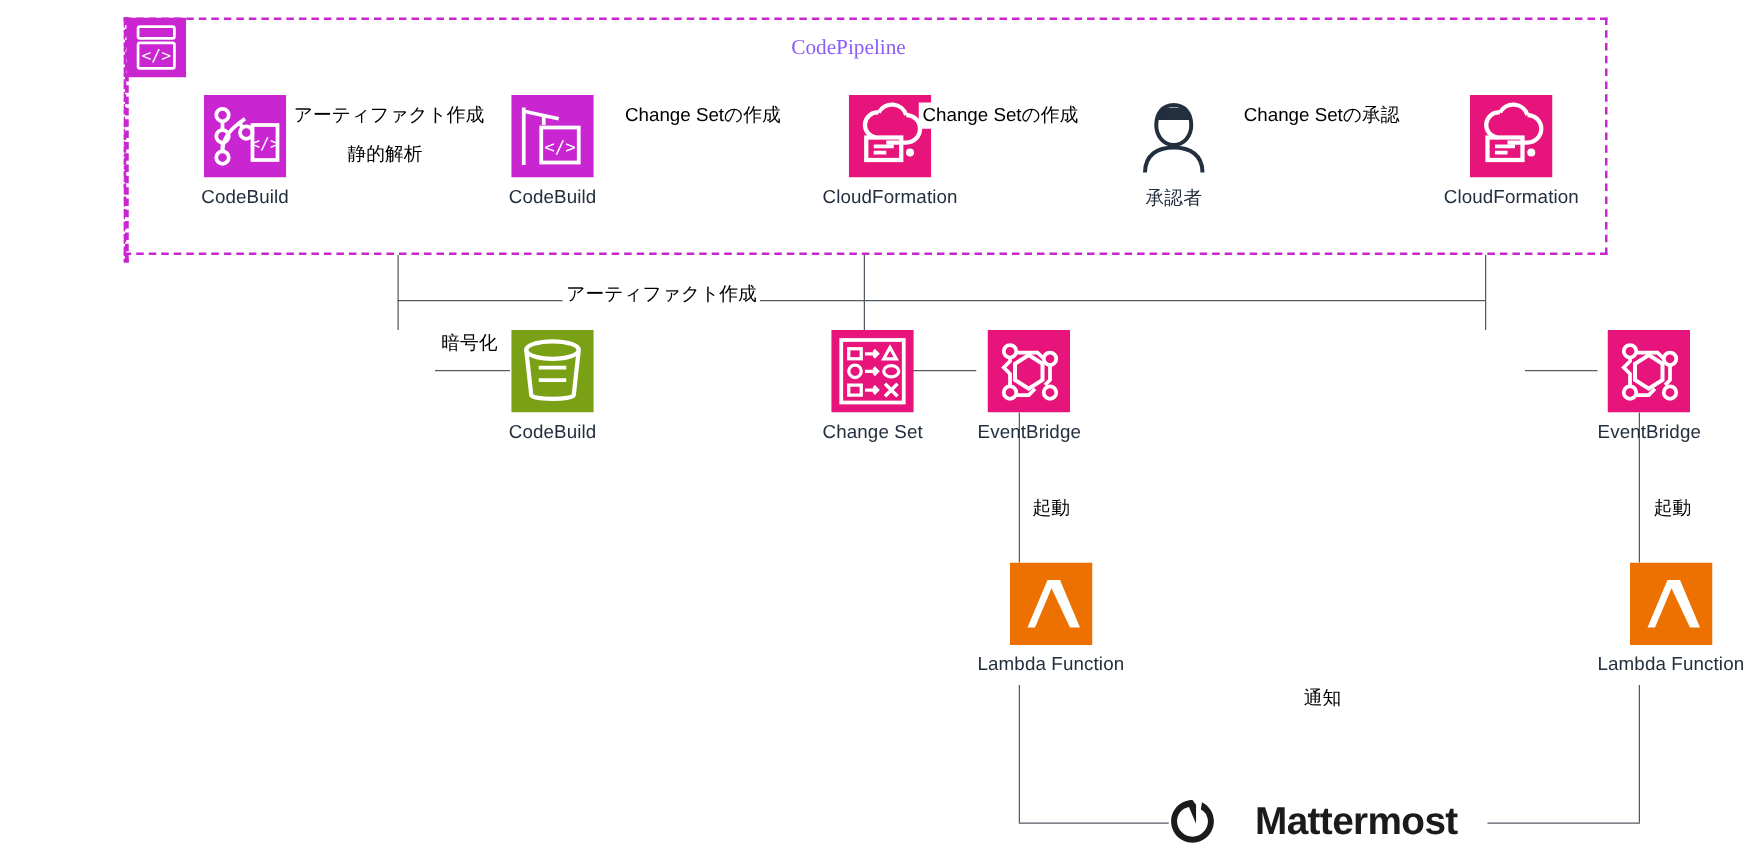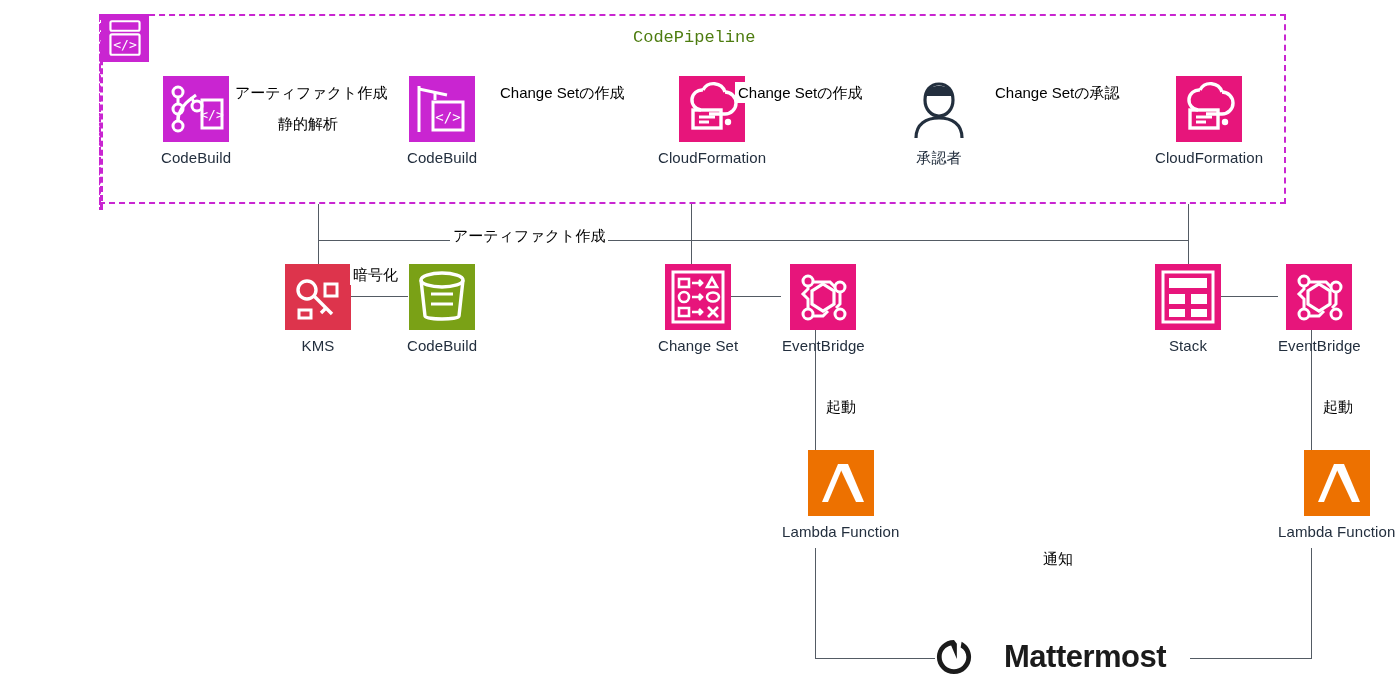--- a/index.html
+++ b/index.html
@@ -44,23 +44,23 @@
 
   
   .group-frame {
     position: absolute;
     border: 2px dashed #c925d1;
     box-sizing: border-box;
   }
   .group-title {
     position: absolute;
     font-size: 17px;
-    color: #4d7c0f;
+    color: #8b5cf6;
     white-space: nowrap;
-    font-family: Liberation Mono, monospace;
+    font-family: Liberation Serif, serif;
   }
 
   
   .edge-label {
     position: absolute;
     background: #ffffff;
     color: #000000;
     font-size: 15px;
     line-height: 19px;
     padding: 1px 3px;
@@ -223,33 +223,20 @@
   </div>
 
   <div class="edge-label" style="left:232px; top:82px;">アーティファクト作成</div>
   <div class="edge-label" style="left:275px; top:113px;">静的解析</div>
   <div class="edge-label" style="left:497px; top:82px;">Change Setの作成</div>
   <div class="edge-label" style="left:735px; top:82px;">Change Setの作成</div>
   <div class="edge-label" style="left:992px; top:82px;">Change Setの承認</div>
 
   <div class="edge-label" style="left:450px; top:225px;">アーティファクト作成</div>
 
-  <div class="node" style="left:285px; top:264px;">
-    <span class="icon-box">
-      <svg viewBox="0 0 66 66">
-        <rect x="0" y="0" width="66" height="66" fill="#dd344c"></rect>
-        <circle cx="22" cy="26" r="9" fill="none" stroke="#fff" stroke-width="3.4"></circle>
-        <path d="M28 31 L47 50" stroke="#fff" stroke-width="3.4"></path>
-        <path d="M41 44 L36 49" stroke="#fff" stroke-width="3.4"></path>
-        <rect x="40" y="20" width="12" height="12" fill="none" stroke="#fff" stroke-width="3"></rect>
-        <rect x="14" y="46" width="12" height="8" fill="none" stroke="#fff" stroke-width="3"></rect>
-      </svg>
-    </span>
-    <span class="node-label">KMS</span>
-  </div>
 
   <div class="edge-label" style="left:350px; top:264px;">暗号化</div>
 
   <div class="node" style="left:407px; top:264px;">
     <span class="icon-box">
       <svg viewBox="0 0 66 66">
         <rect x="0" y="0" width="66" height="66" fill="#7aa116"></rect>
         <ellipse cx="33" cy="16" rx="21" ry="7" fill="none" stroke="#fff" stroke-width="3.4"></ellipse>
         <path d="M12 16 L16 52 C16 56 50 56 50 52 L54 16" fill="none" stroke="#fff" stroke-width="3.4"></path>
         <path d="M22 30 L44 30 M22 40 L44 40" stroke="#fff" stroke-width="3"></path>
@@ -288,34 +275,20 @@
         <circle cx="50" cy="50" r="5" fill="none" stroke="#fff" stroke-width="3"></circle>
         <path d="M22 18 L40 18 L45 23" fill="none" stroke="#fff" stroke-width="3"></path>
         <path d="M18 45 L18 35 L13 30 L18 25 L18 21" fill="none" stroke="#fff" stroke-width="3"></path>
         <path d="M23 52 L33 52 L38 47" fill="none" stroke="#fff" stroke-width="3"></path>
         <path d="M50 28 L50 40 L46 44" fill="none" stroke="#fff" stroke-width="3"></path>
       </svg>
     </span>
     <span class="node-label">EventBridge</span>
   </div>
 
-  <div class="node" style="left:1155px; top:264px;">
-    <span class="icon-box">
-      <svg viewBox="0 0 66 66">
-        <rect x="0" y="0" width="66" height="66" fill="#e7157b"></rect>
-        <rect x="8" y="8" width="50" height="50" fill="none" stroke="#fff" stroke-width="3"></rect>
-        <rect x="14" y="14" width="38" height="10" fill="#fff"></rect>
-        <rect x="14" y="30" width="16" height="10" fill="#fff"></rect>
-        <rect x="36" y="30" width="16" height="10" fill="#fff"></rect>
-        <rect x="14" y="45" width="16" height="8" fill="#fff"></rect>
-        <rect x="36" y="45" width="16" height="8" fill="#fff"></rect>
-      </svg>
-    </span>
-    <span class="node-label">Stack</span>
-  </div>
 
   <div class="node" style="left:1278px; top:264px;">
     <span class="icon-box">
       <svg viewBox="0 0 66 66">
         <rect x="0" y="0" width="66" height="66" fill="#e7157b"></rect>
         <path d="M33 20 L44 27 L44 40 L33 47 L22 40 L22 27 Z" fill="none" stroke="#fff" stroke-width="3.2"></path>
         <circle cx="18" cy="17" r="5" fill="none" stroke="#fff" stroke-width="3"></circle>
         <circle cx="50" cy="23" r="5" fill="none" stroke="#fff" stroke-width="3"></circle>
         <circle cx="18" cy="50" r="5" fill="none" stroke="#fff" stroke-width="3"></circle>
         <circle cx="50" cy="50" r="5" fill="none" stroke="#fff" stroke-width="3"></circle>

